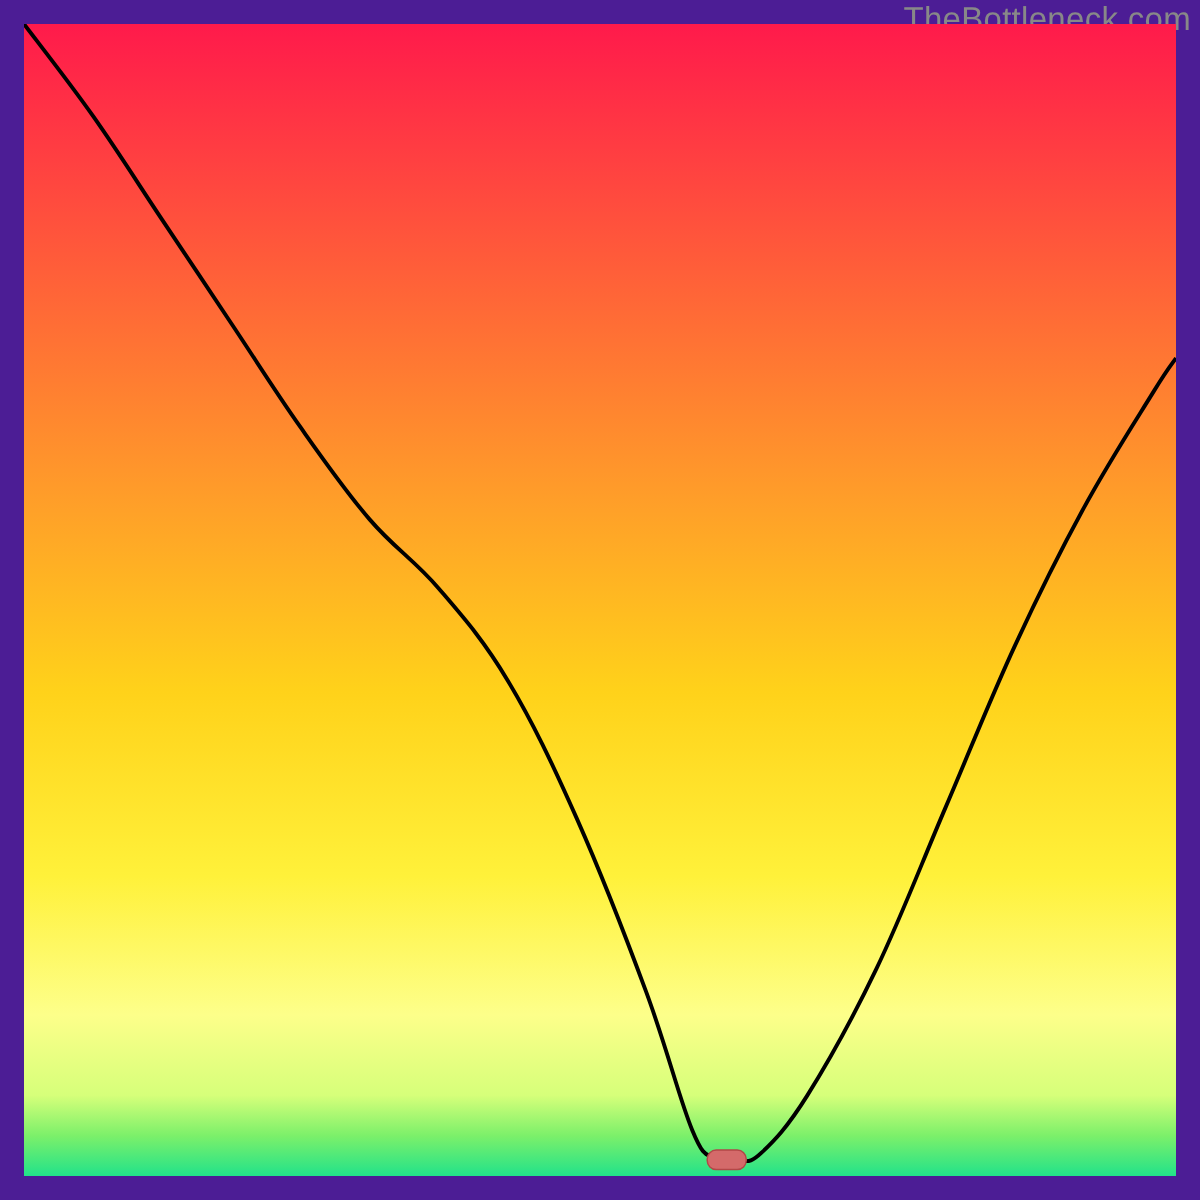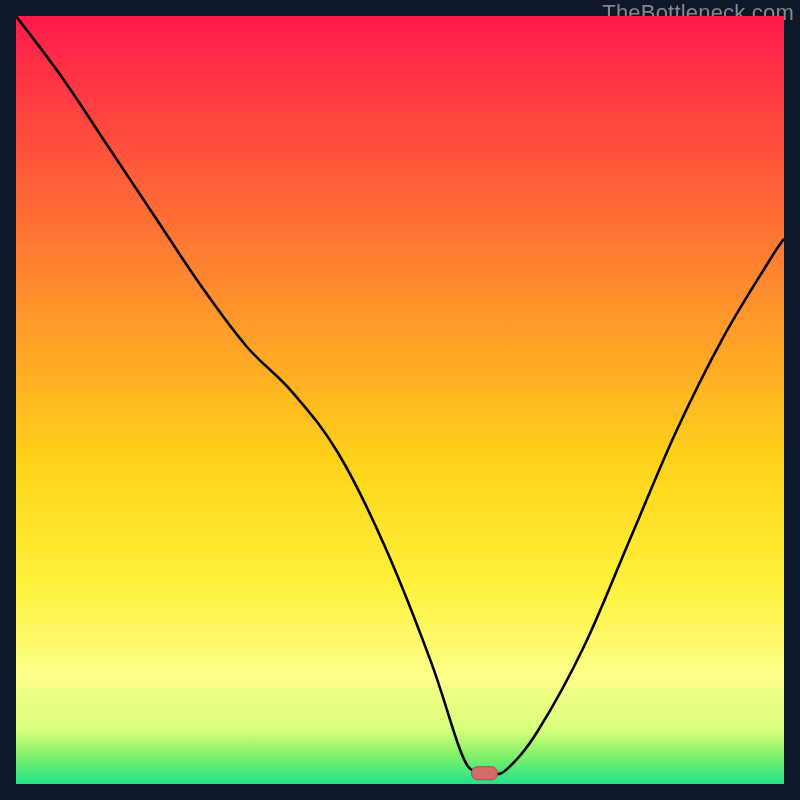--- a/index.html
+++ b/index.html
@@ -7,21 +7,21 @@
     padding: 0;
     width: 800px;
     height: 800px;
     background: #000;
     font-family: Arial, Helvetica, sans-serif;
   }
   .stage {
     position: relative;
     width: 800px;
     height: 800px;
-    background: #0f172a;
+    background: #4c1d95;
   }
   .plot {
     position: absolute;
     left: 16px;
     top: 16px;
     width: 768px;
     height: 768px;
   }
   .watermark {
     position: absolute;

